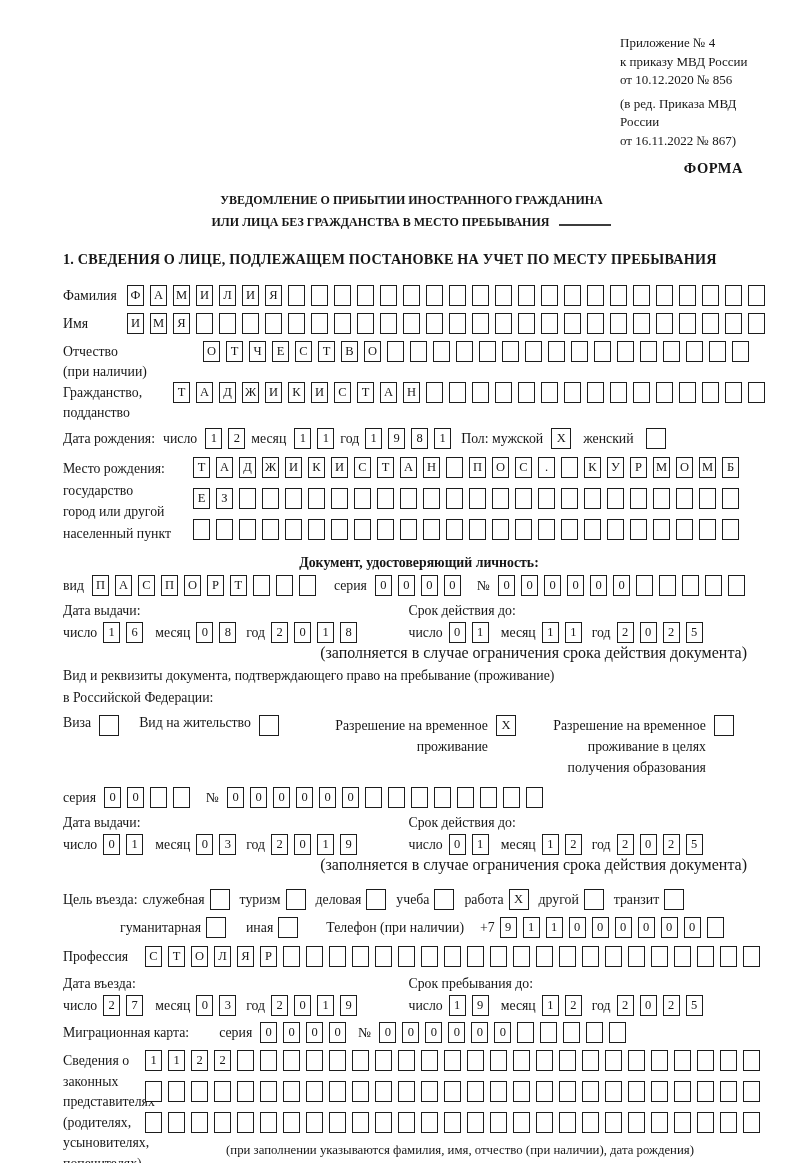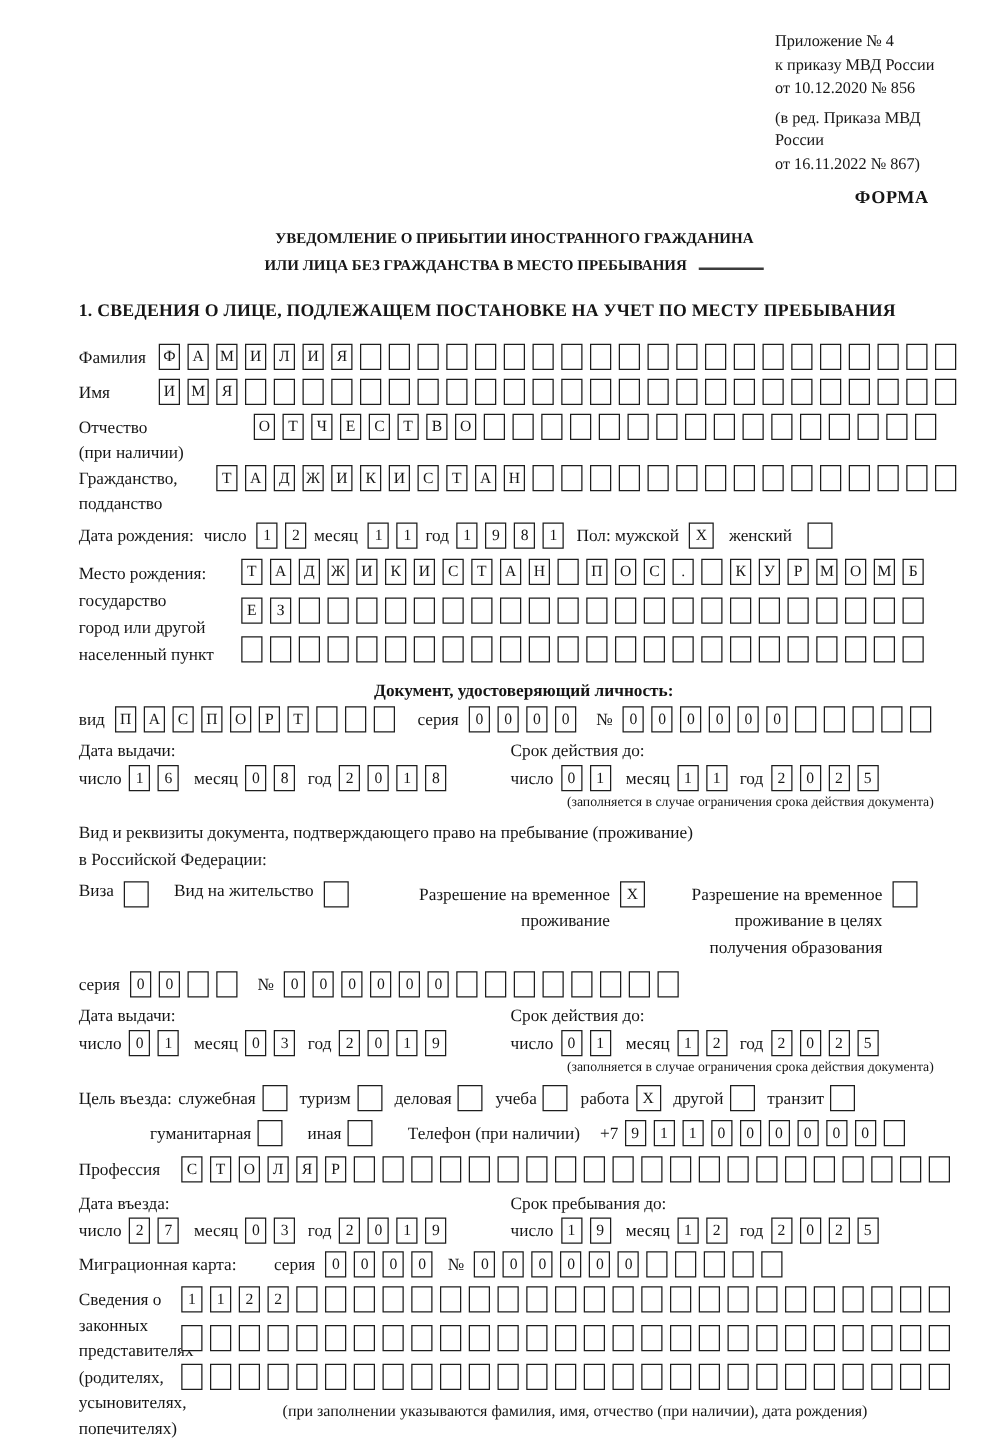--- a/index.html
+++ b/index.html
@@ -1,17 +1,17 @@
 <!DOCTYPE html>
 <html><head>
 <meta charset="utf-8">
 <style>
   html,body{margin:0;padding:0;background:#ffffff;}
   body{width:800px;height:1163px;font-family:"Liberation Serif","DejaVu Serif",serif;color:#161616;}
-  .page{box-sizing:border-box;width:800px;height:1163px;padding:24px 25px 8px 63px;overflow:hidden;position:relative;}
+  .page{box-sizing:border-box;width:800px;height:1163px;padding:34px 25px 8px 63px;overflow:hidden;position:relative;}
 
   .head-note{margin-left:557px;font-size:13px;line-height:18.5px;}
   .head-note .blk2{margin-top:5px;}
   .forma{text-align:right;padding-right:32px;font-weight:bold;font-size:14.5px;margin-top:10px;letter-spacing:0.5px;}
 
   .title{text-align:center;font-weight:bold;font-size:12px;line-height:22px;margin-top:12px;margin-right:15px;}
   .blank-line{display:inline-block;width:52px;border-bottom:2px solid #3c3c3c;height:0.9em;margin-left:10px;}
 
   .sec-heading{font-weight:bold;font-size:14.2px;margin-top:18px;white-space:nowrap;letter-spacing:0.2px;}
 
@@ -31,31 +31,31 @@
   .ml12{margin-left:12px}.ml14{margin-left:14px}.ml20{margin-left:20px}.ml30{margin-left:30px}.ml57{margin-left:57px}
 
   .center-bold{text-align:center;font-weight:bold;font-size:13.8px;margin-top:5px;}
 
   .dates{margin-top:6px;font-size:13.8px;}
   .dgroup{display:inline-block;vertical-align:top;width:330px;}
   .g2{margin-left:12px;}
   .dhead{text-align:left;padding-right:70px;line-height:18px;}
   .dline{margin-top:2px;display:flex;align-items:center;white-space:nowrap;}
   .dl{margin-right:6px;}
-  .note-right{text-align:right;font-size:11px;margin-top:2px;padding-right:28px;line-height:15px;}
+  .note-right{text-align:right;font-size:16px;margin-top:2px;padding-right:28px;line-height:15px;}
 
   .para{font-size:13.8px;line-height:22px;margin-top:5px;}
 
   .opts{display:flex;align-items:flex-start;margin-top:6px;font-size:13.8px;}
   .opt{display:flex;align-items:flex-start;}
   .optlbl{display:inline-block;text-align:right;line-height:21px;}
   .w195{width:195px}.w180{width:180px}
   .opt .cb{margin-left:8px;margin-top:0;}
 
-  .goal{display:flex;align-items:center;margin-top:6px;font-size:13.8px;white-space:nowrap;}
+  .goal{display:flex;align-items:center;margin-top:17px;font-size:13.8px;white-space:nowrap;}
   .goal .lbl{margin-right:5px;}
   .goal .cb{margin-right:10px;}
 
   .reps-note{font-size:12.8px;text-align:center;margin-top:4px;width:630px;}
 </style>
 </head>
 <body>
 
 <div class="page">
 

